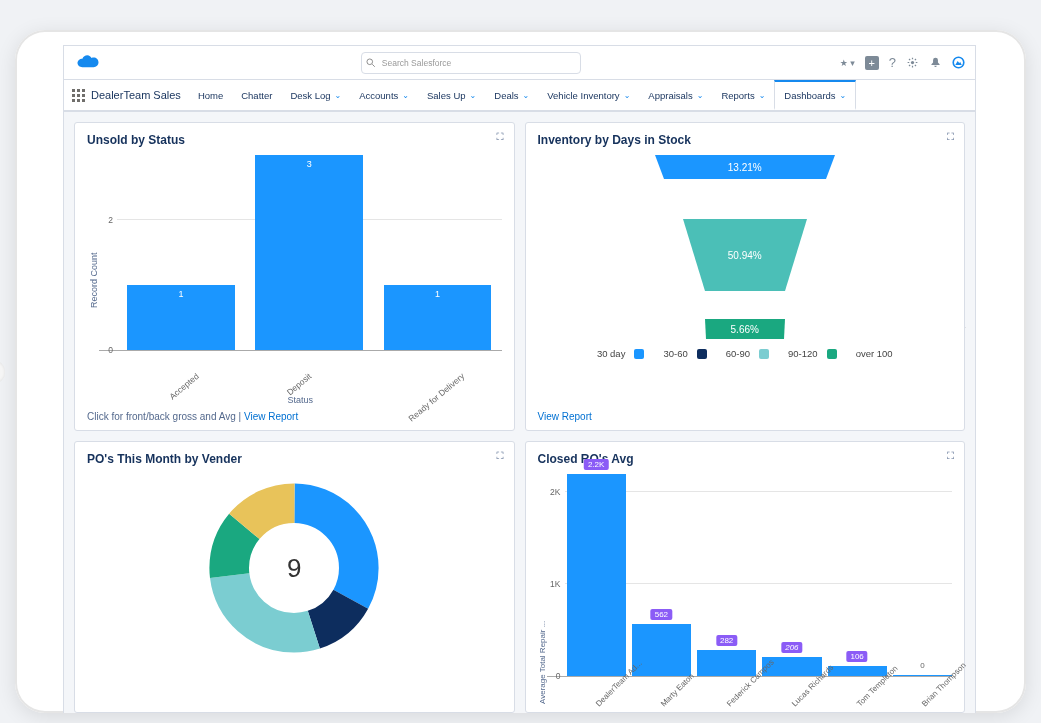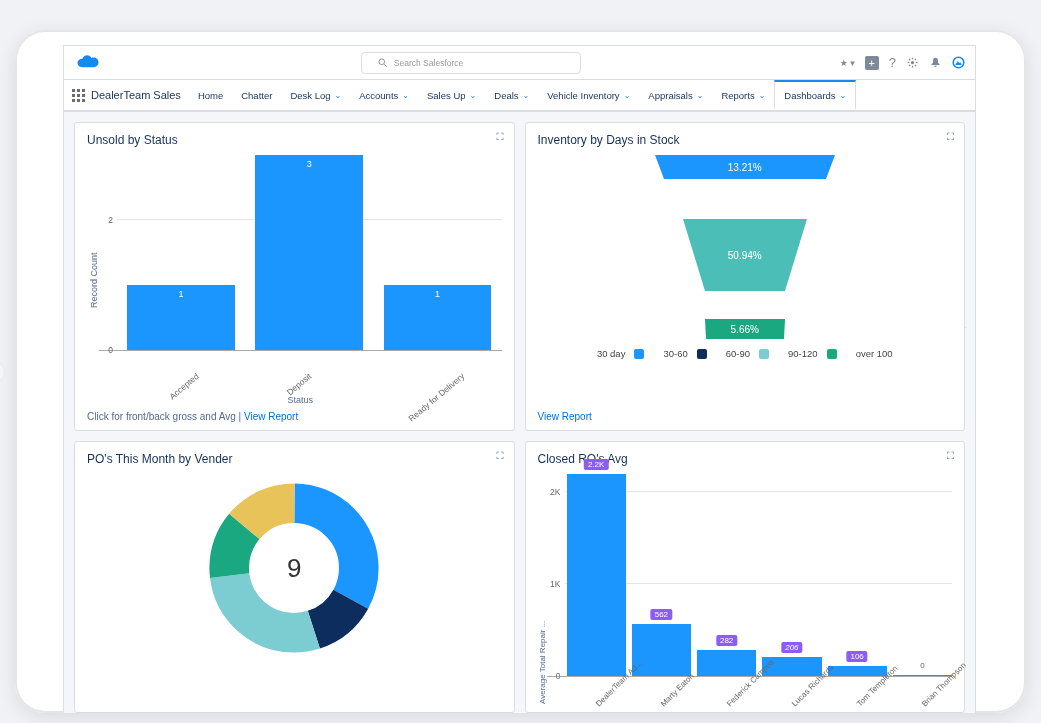--- a/index.html
+++ b/index.html
@@ -54,21 +54,21 @@
   }
   .cloud-logo svg { width: 100%; height: 100%; }
   .search-box {
     margin: 0 auto;
     width: 220px;
     display: flex;
     align-items: center;
     border: 1px solid #d8dde6;
     border-radius: 4px;
     height: 22px;
-    padding: 0 16px;
+    padding: 0 4px;
     color: #999;
     font-size: 8.5px;
   }
   .search-icon { width: 10px; height: 10px; margin-right: 6px; color:#888; }
   .header-icons {
     display: flex;
     align-items: center;
     gap: 10px;
     color: #7d8a97;
     font-size: 13px;
@@ -124,21 +124,21 @@
   }
   .card {
     background:#fff;
     border:1px solid #d8dde6;
     border-radius: 3px;
     padding: 10px 12px 8px 12px;
     display:flex;
     flex-direction:column;
     position:relative;
   }
-  .card-title { font-size: 12px; color:#16325c; font-weight:400; margin-bottom:8px; }
+  .card-title { font-size: 12px; color:#16325c; font-weight:700; margin-bottom:8px; }
   .expand-icon { position:absolute; right:10px; top:8px; color:#54698d; font-size:10px; cursor:pointer; }
   .link { color:#0070d2; cursor:pointer; }
   .footer-text { font-size:10px; color:#54698d; margin-top:auto; padding-top:6px; }
   
   .bar-chart-wrap { display:flex; flex:1; }
   .y-axis-label { writing-mode: vertical-rl; transform: rotate(180deg); font-size:9px; color:#54698d; text-align:center; padding-right:2px; }
   .bar-plot { flex:1; display:flex; flex-direction:column; }
   .plot-area { flex:1; position:relative; border-bottom:1px solid #aaa; }
   .y-ticks { position:absolute; left:0; top:0; bottom:0; width:18px; font-size:8.5px; color:#666; }
   .y-tick { position:absolute; right:4px; transform:translateY(50%); }

